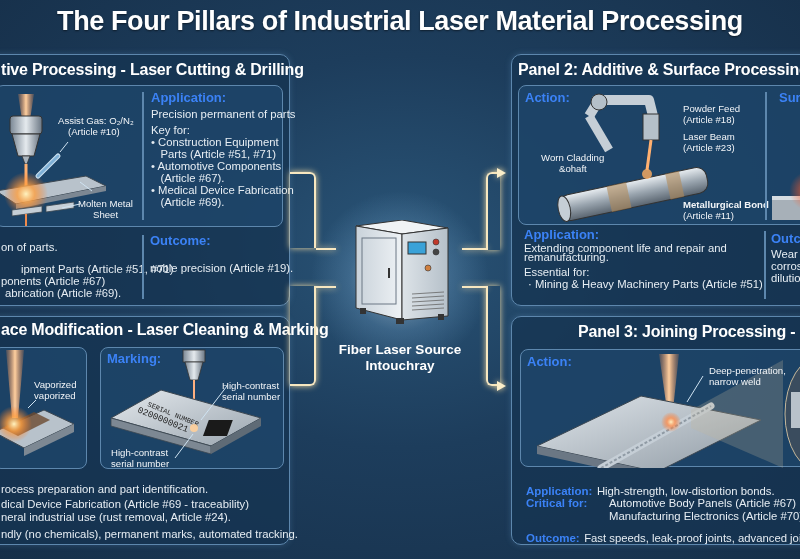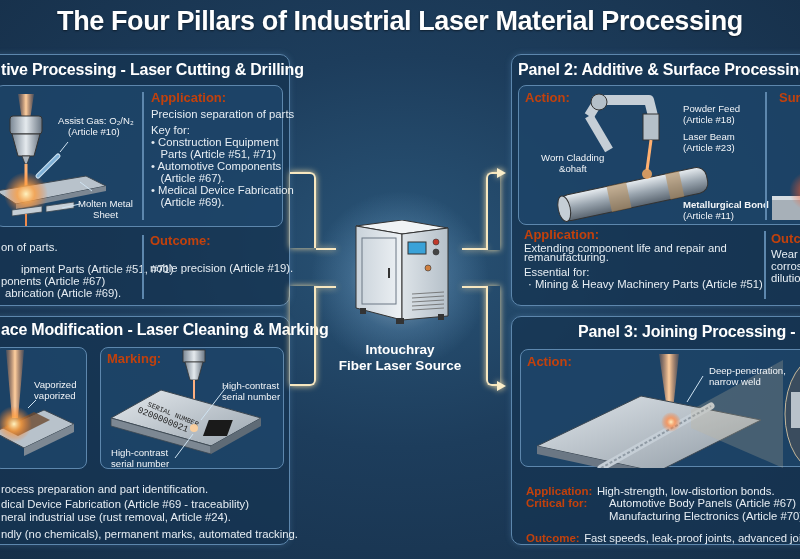--- a/index.html
+++ b/index.html
@@ -22,21 +22,21 @@
     box-shadow: 0 0 6px rgba(120,170,220,0.25);
   }
   .panel-title {
     position: absolute; font-size: 16px; font-weight: bold; color: #ffffff;
     white-space: nowrap; letter-spacing: -0.2px;
   }
   .subbox {
     position: absolute; border: 1.2px solid #5d87ad; border-radius: 8px;
     background: rgba(35, 78, 118, 0.55);
   }
-  .label-bold { font-weight: bold; color: #c2410c; font-size: 13px; }
+  .label-bold { font-weight: bold; color: #3b82f6; font-size: 13px; }
   .txt { font-size: 11.3px; color: #e6edf3; line-height: 12.5px; }
   .tiny { font-size: 9.6px; color: #f2f5f8; line-height: 10.5px; }
   .abs { position: absolute; white-space: nowrap; }
   .divider { position: absolute; width: 1.5px; background: #5d87ad; }
   .connector { position: absolute; border-color: #f7e7c0; border-style: solid; border-width: 0; box-shadow: 0 0 6px rgba(255,230,170,0.9); }
   .arrowhead { position: absolute; width: 0; height: 0; border-top: 5px solid transparent; border-bottom: 5px solid transparent; border-left: 9px solid #fbeec9; filter: drop-shadow(0 0 3px rgba(255,230,170,0.9)); }
   .glow { position: absolute; border-radius: 50%; background: radial-gradient(circle, rgba(220,240,255,0.55) 0%, rgba(150,200,240,0.2) 40%, rgba(0,0,0,0) 70%); }
   .center-label { position: absolute; text-align: center; font-weight: bold; color: #ffffff; font-size: 13.5px; line-height: 16px; }
 </style>
 </head>
@@ -85,21 +85,21 @@
       <line x1="72" y1="56" x2="64" y2="66" stroke="#cfe3f2" stroke-width="1"></line>
     </svg>
     <div class="abs tiny" style="left:62px; top:30px;">Assist Gas: O₂/N₂</div>
     <div class="abs tiny" style="left:72px; top:41px;">(Article #10)</div>
     <div class="abs tiny" style="left:82px; top:113px;">Molten Metal</div>
     <div class="abs tiny" style="left:97px; top:124px;">Sheet</div>
 
     <div class="divider" style="left:146px; top:6px; height:128px;"></div>
 
     <div class="abs label-bold" style="left:155px; top:4px;">Application:</div>
-    <div class="abs txt" style="left:155px; top:22px;">Precision separation of parts</div>
+    <div class="abs txt" style="left:155px; top:22px;">Precision permanent of parts</div>
     <div class="abs txt" style="left:155px; top:38px;">Key for:</div>
     <div class="abs txt" style="left:155px; top:50px;">• Construction Equipment</div>
     <div class="abs txt" style="left:155px; top:62px; white-space:pre;">   Parts (Article #51, #71)</div>
     <div class="abs txt" style="left:155px; top:74px;">• Automotive Components</div>
     <div class="abs txt" style="left:155px; top:86px; white-space:pre;">   (Article #67).</div>
     <div class="abs txt" style="left:155px; top:98px;">• Medical Device Fabrication</div>
     <div class="abs txt" style="left:155px; top:110px; white-space:pre;">   (Article #69).</div>
   </div>
 
   <div class="abs txt" style="left:12px; top:186px;">on of parts.</div>
@@ -219,22 +219,22 @@
     <line x1="60" y1="82" x2="92" y2="80"></line>
       <line x1="60" y1="86" x2="92" y2="84"></line>
     <line x1="60" y1="90" x2="92" y2="88"></line>
   </g>
   <rect x="8" y="88" width="6" height="6" fill="#333"></rect>
   <rect x="44" y="98" width="8" height="6" fill="#333"></rect>
   <rect x="86" y="94" width="6" height="6" fill="#333"></rect>
 </svg>
 
 <div class="center-label" style="left:330px; top:342px; width:140px;">
+  <div>Fiber Laser Source</div>
   <div>Intouchray</div>
-  <div>Fiber Laser Source</div>
 </div>
 
 <div class="panel" style="left:511px; top:54px; width:302px; height:252px;">
   <div class="panel-title" style="left:6px; top:6px;">Panel 2: Additive &amp; Surface Processing - Laser Cladd</div>
 
   <div class="subbox" style="left:6px; top:30px; width:300px; height:140px;">
     <div class="abs label-bold" style="left:6px; top:4px;">Action:</div>
     <svg style="position:absolute; left:0; top:0;" width="200" height="140" viewBox="0 0 200 140">
       <defs>
         <linearGradient id="sh" x1="0" x2="0" y1="0" y2="1">

